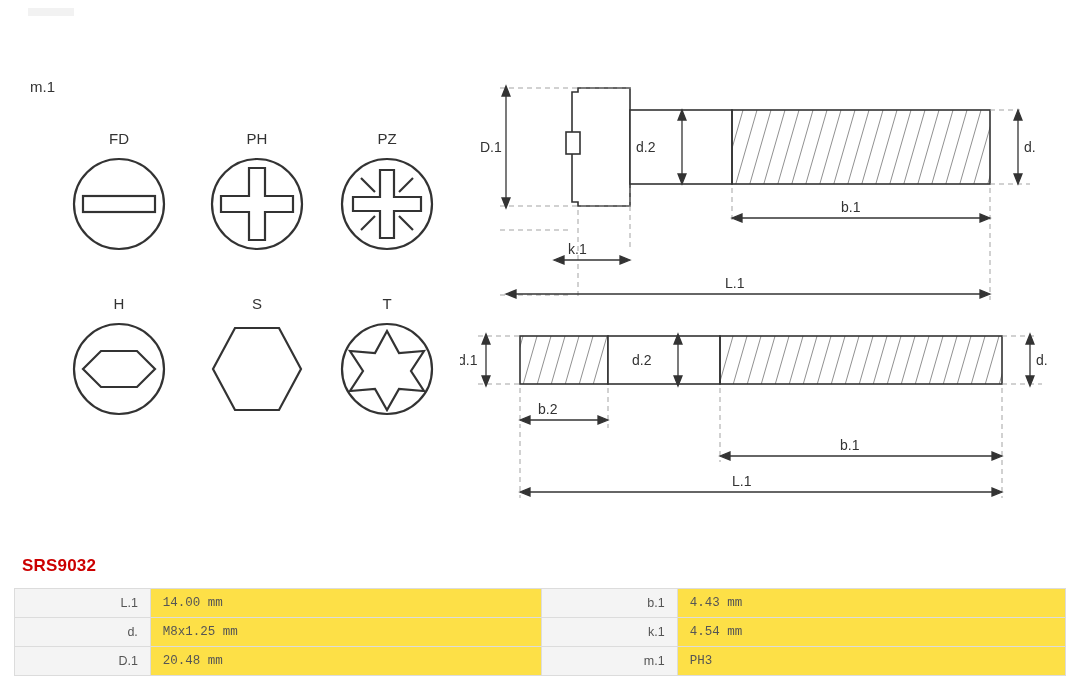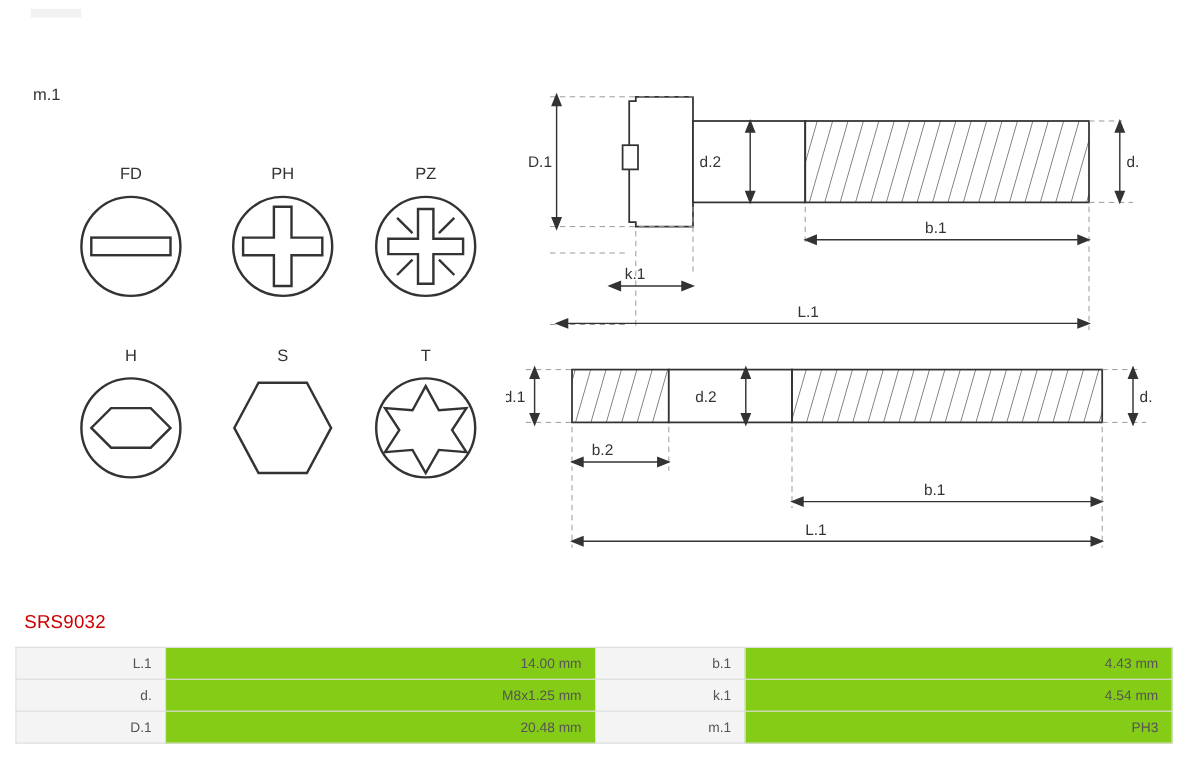--- a/index.html
+++ b/index.html
@@ -41,41 +41,40 @@
   .head-grid {
     position: absolute;
     left: 28px;
     top: 130px;
     width: 400px;
   }
   .head-cell {
     position: absolute;
     width: 126px;
     text-align: center;
-    margin-top: 20px;
   }
   .head-cell .caption {
     font-size: 15px;
     color: #333;
     margin-bottom: 8px;
     display: block;
     height: 18px;
   }
   .head-cell svg { display: block; margin: 0 auto; }
 
   
   .bolt-svg { position: absolute; }
 
   
   .part-code {
     position: absolute;
     left: 22px;
     top: 556px;
     font-size: 17px;
-    font-weight: normal;
+    font-weight: bold;
     color: #cc0000;
     letter-spacing: 0.2px;
   }
   table.specs {
     position: absolute;
     left: 14px;
     top: 588px;
     width: 1052px;
     border-collapse: collapse;
     font-size: 12.5px;
@@ -87,22 +86,22 @@
     color: #555;
   }
   td.key {
     width: 122px;
     text-align: right;
     background: #f4f4f4;
     color: #555;
   }
   td.val {
     width: 404px;
-    text-align: right;
-    background: #84cc16;
+    background: #fde047;
+    font-family: Liberation Mono, monospace;
   }
   .tiny-top {
     position: absolute;
     left: 28px;
     top: 8px;
     width: 46px;
     height: 8px;
     background: #f2f2f2;
   }
   .dim-text {

